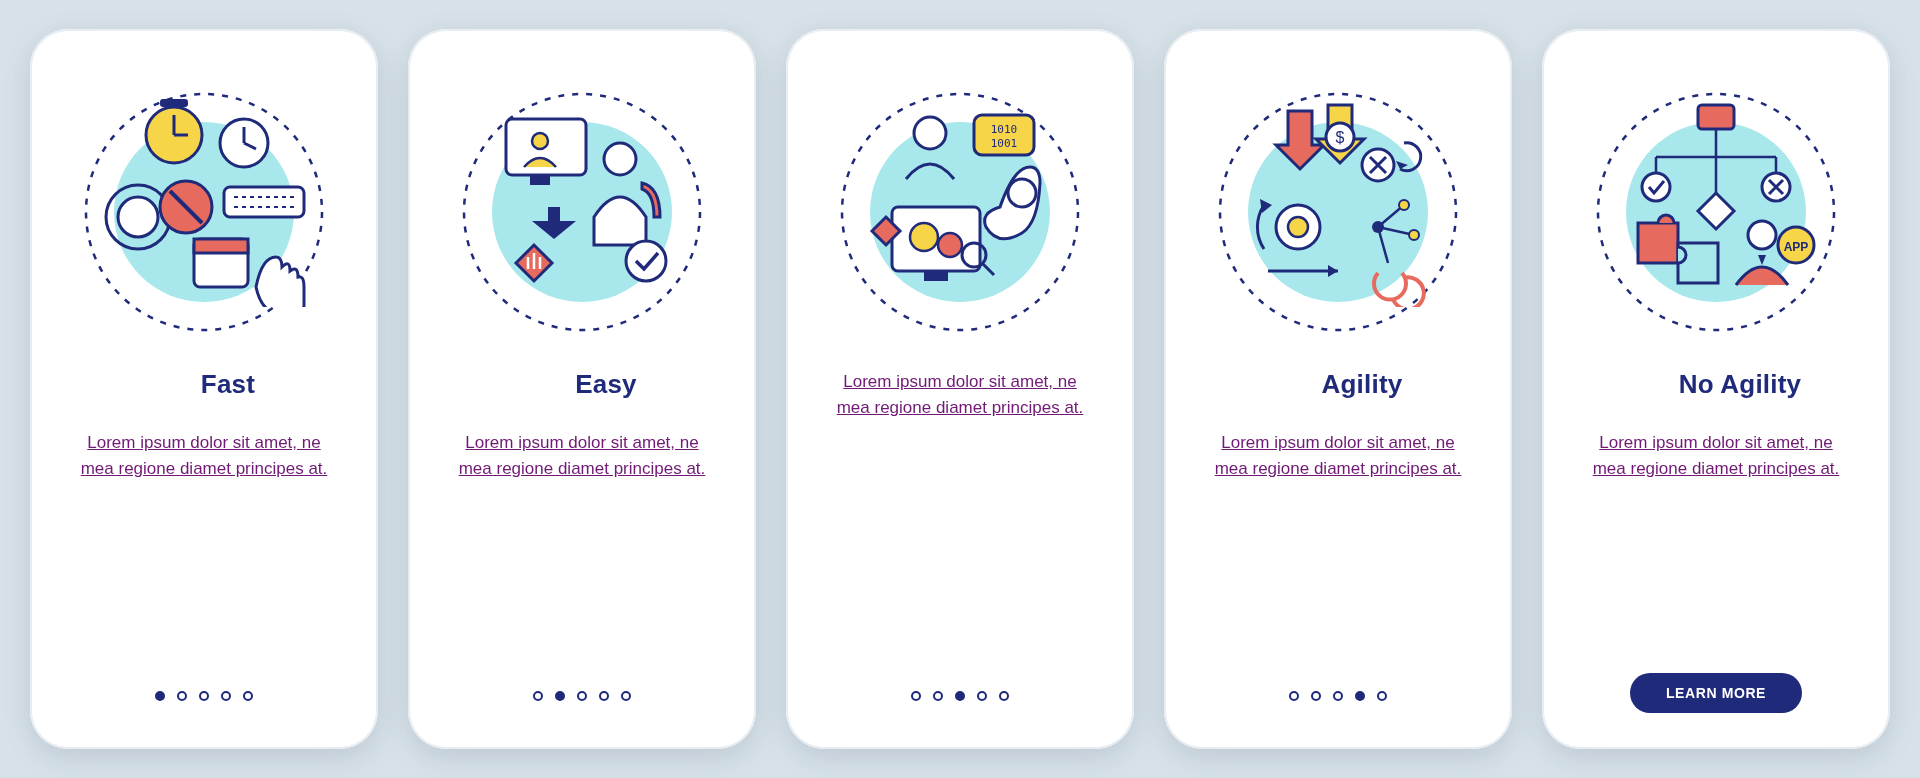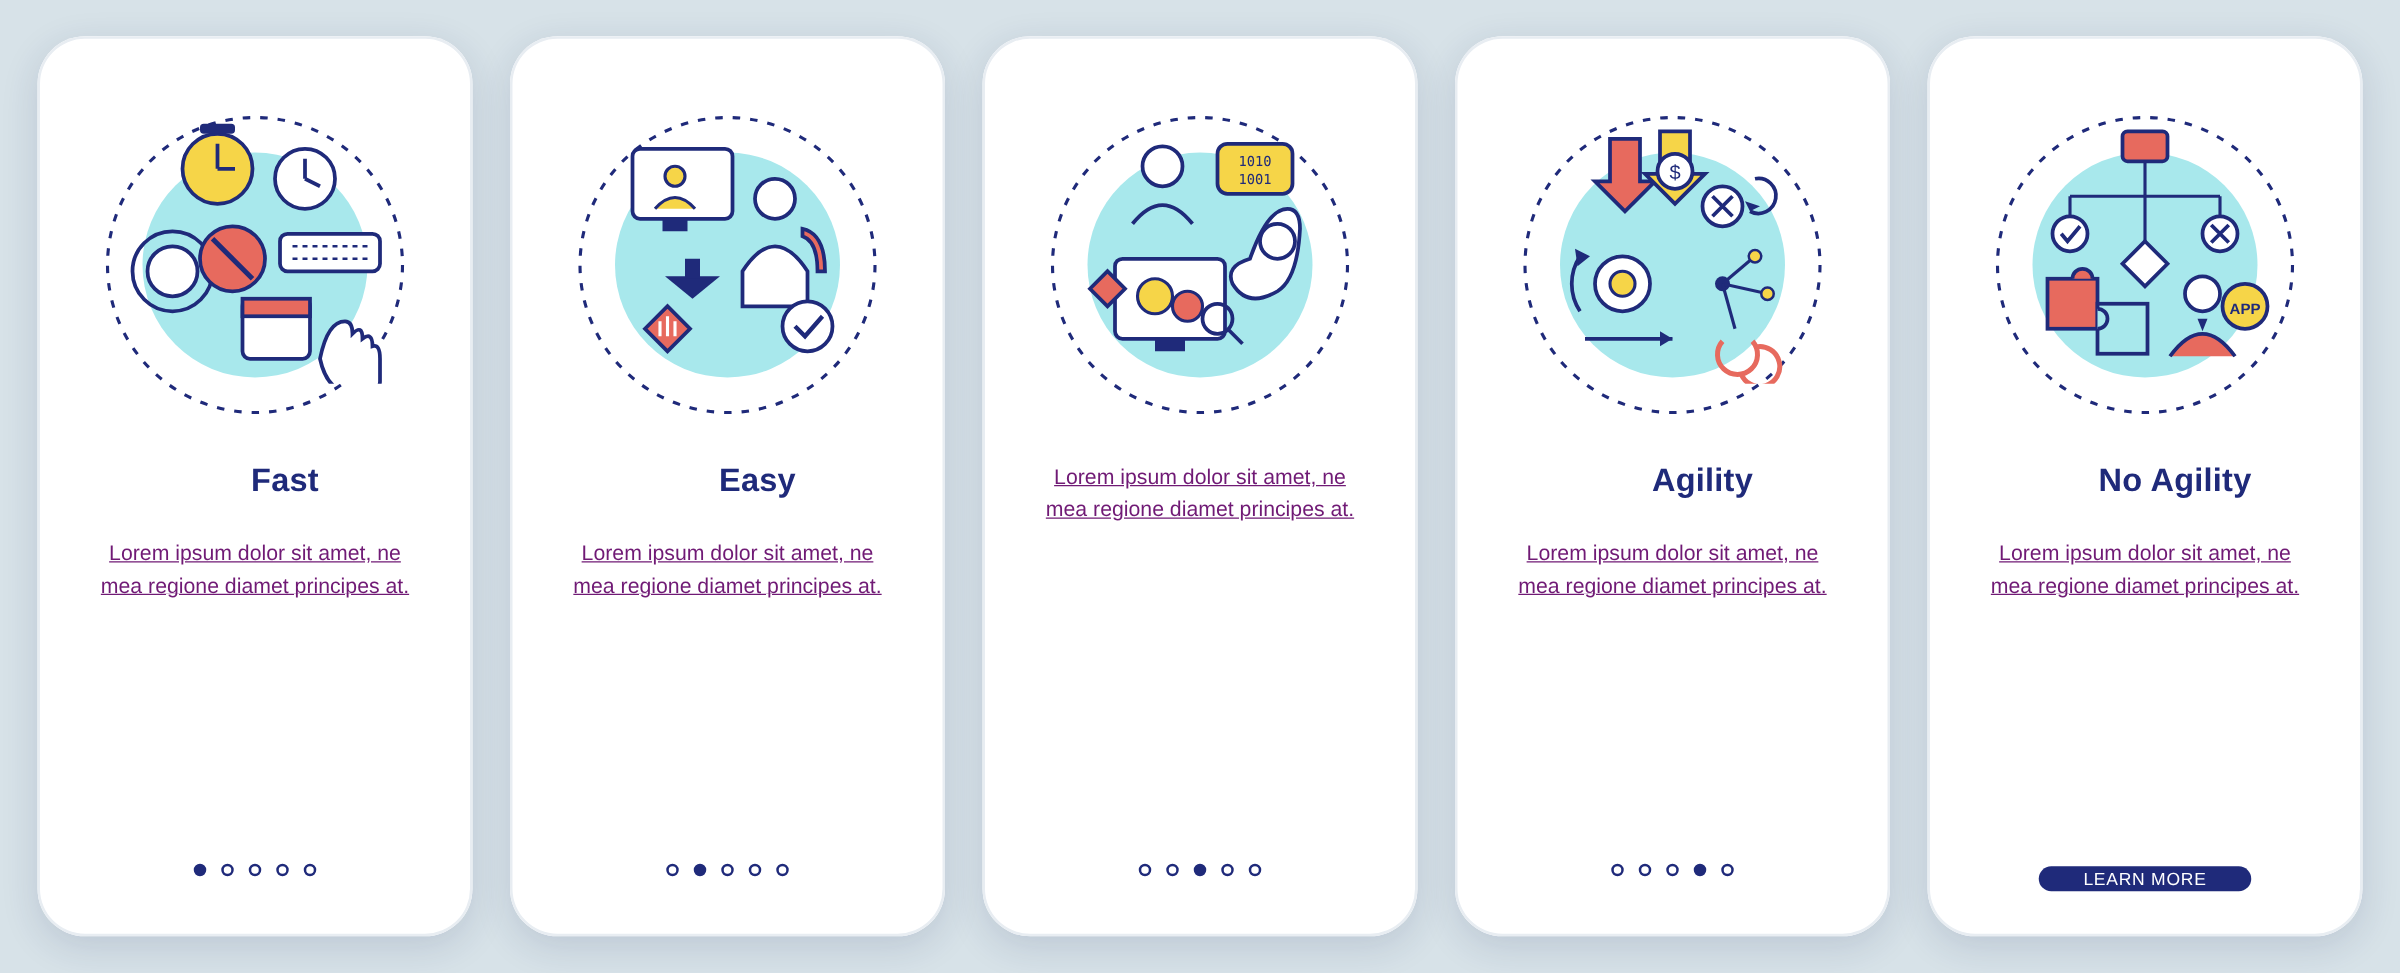--- a/index.html
+++ b/index.html
@@ -81,26 +81,26 @@
     border-radius: 50%;
     border: 2px solid #1f2a7a;
     background: transparent;
   }
   .dot.active { background: #1f2a7a; }
   .cta {
     position: absolute;
     bottom: 36px;
     background: #1f2a7a;
     color: #ffffff;
-    font-weight: 400;
+    font-weight: 700;
     font-size: 14px;
     letter-spacing: 0.6px;
     border: none;
     border-radius: 999px;
-    padding: 2px 36px;
+    padding: 12px 36px;
     cursor: pointer;
   }
 </style>
 </head>
 <body>
 
 <div class="phone">
   <div class="illus">
     <div class="bg-blob"></div>
     <svg class="dashed-circle" viewBox="0 0 250 250">

